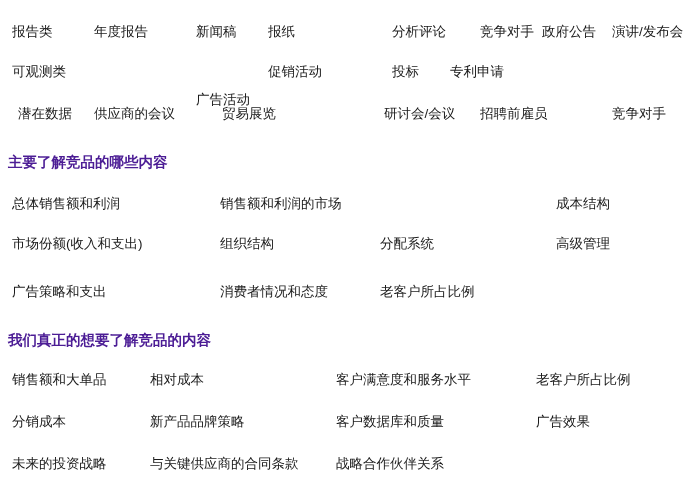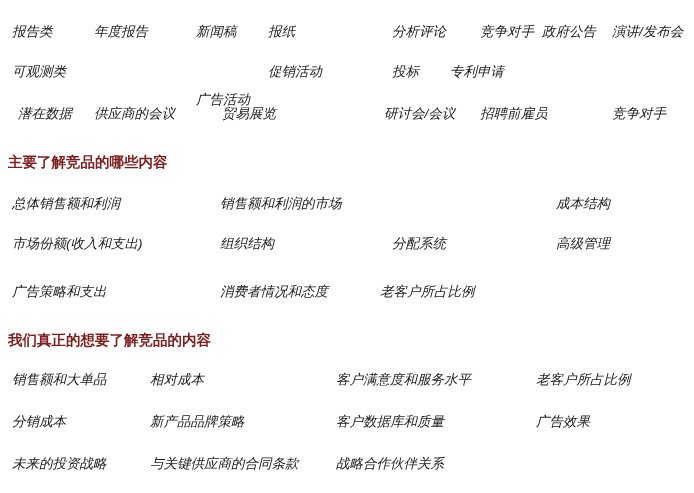--- a/index.html
+++ b/index.html
@@ -17,37 +17,36 @@
   .page {
     position: relative;
     width: 694px;
     height: 493px;
   }
   .row {
     position: absolute;
     left: 0;
     width: 694px;
     height: 22px;
-    font-style: italic;
   }
   .cell {
     position: absolute;
     font-size: 13.5px;
     line-height: 20px;
     white-space: nowrap;
     color: #1a1a1a;
   }
   .heading {
     position: absolute;
     left: 8px;
     font-size: 14.5px;
     font-weight: bold;
     line-height: 20px;
     white-space: nowrap;
-    color: #7f1d1d;
+    color: #4c1d95;
   }
 </style>
 </head>
 <body>
 
 <div class="page">
 
   <div class="row" style="top:22px;">
     <span class="cell" style="left:12px;">报告类</span>
     <span class="cell" style="left:94px;">年度报告</span>
@@ -80,21 +79,21 @@
 
   <div class="row" style="top:194px;">
     <span class="cell" style="left:12px;">总体销售额和利润</span>
     <span class="cell" style="left:220px;">销售额和利润的市场</span>
     <span class="cell" style="left:556px;">成本结构</span>
   </div>
 
   <div class="row" style="top:234px;">
     <span class="cell" style="left:12px;">市场份额(收入和支出)</span>
     <span class="cell" style="left:220px;">组织结构</span>
-    <span class="cell" style="left:392px;">分配系统</span>
+    <span class="cell" style="left:380px;">分配系统</span>
     <span class="cell" style="left:556px;">高级管理</span>
   </div>
 
   <div class="row" style="top:282px;">
     <span class="cell" style="left:12px;">广告策略和支出</span>
     <span class="cell" style="left:220px;">消费者情况和态度</span>
     <span class="cell" style="left:380px;">老客户所占比例</span>
   </div>
 
   <div class="heading" style="top:330px;">我们真正的想要了解竞品的内容</div>

